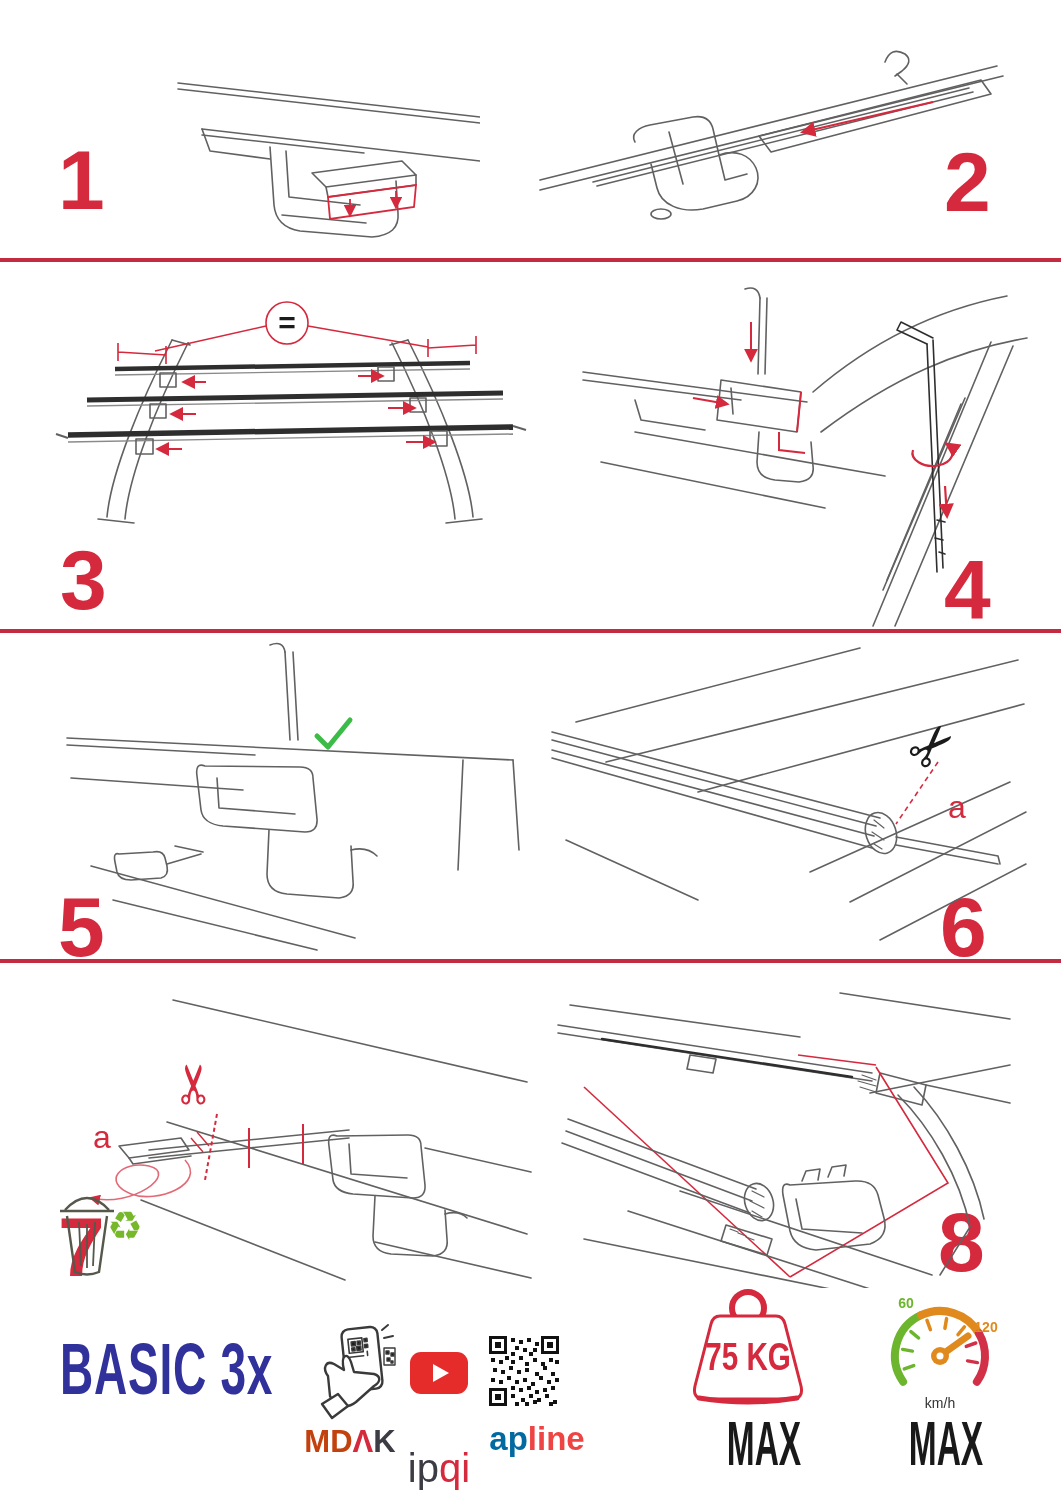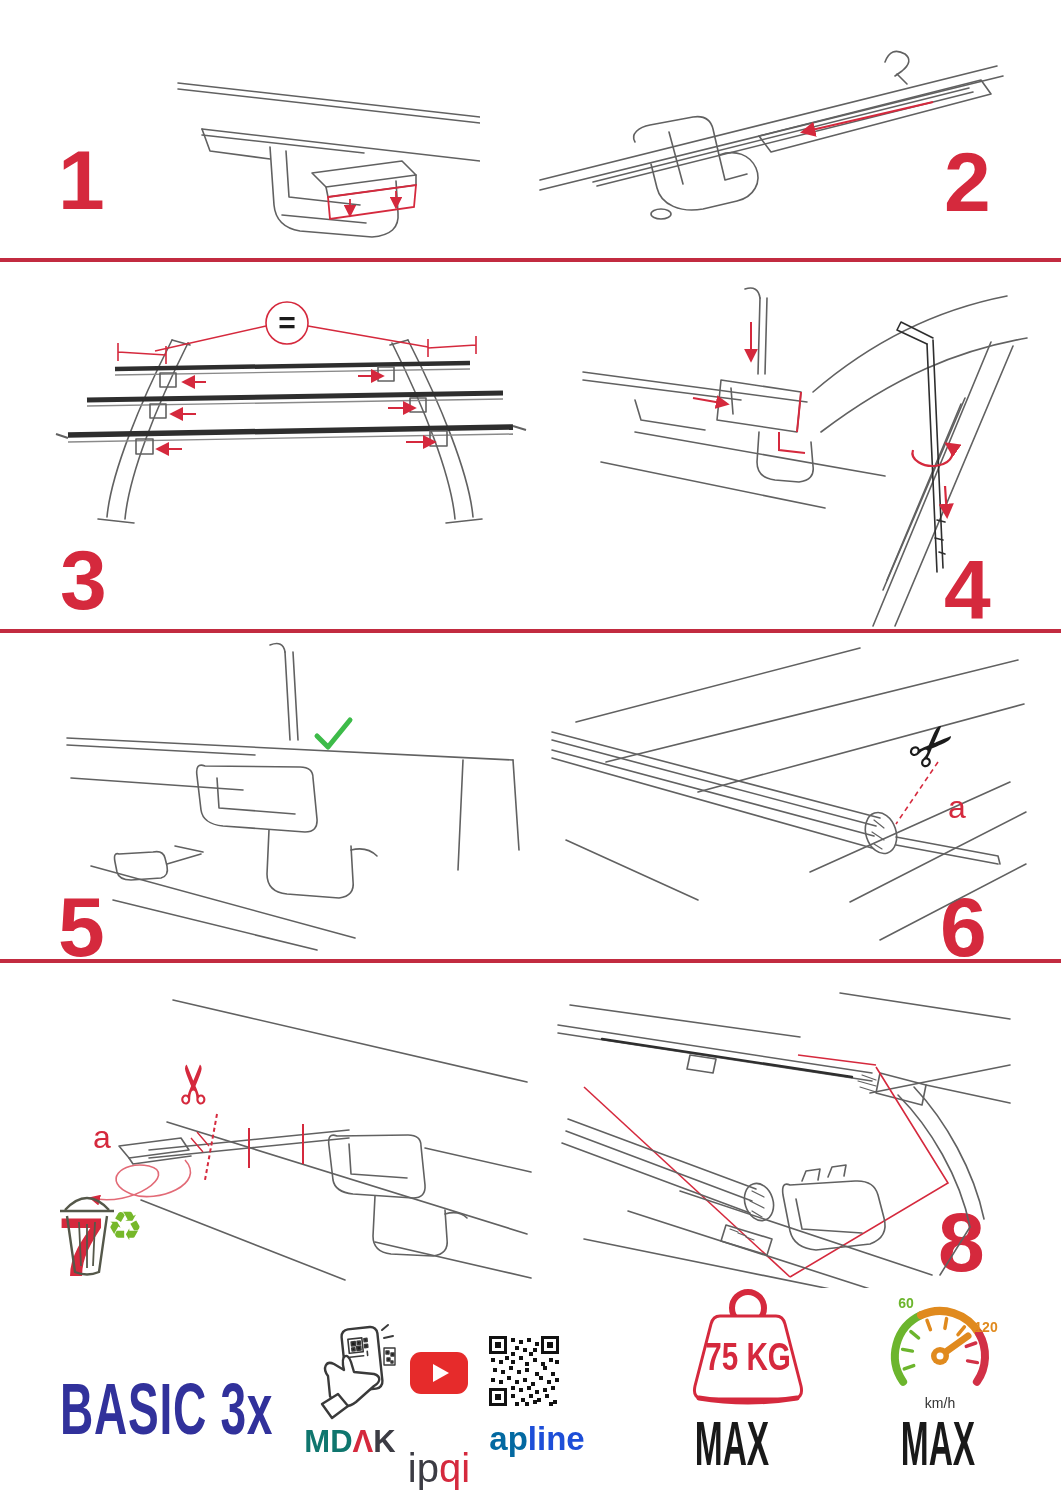--- a/index.html
+++ b/index.html
@@ -7,22 +7,22 @@
         font-family:"Liberation Sans",sans-serif;overflow:hidden;}
   .panel{position:absolute;}
   .step-num{position:absolute;color:#d5293d;font-size:84px;font-weight:bold;
             line-height:1;letter-spacing:-2px;}
   .sep{position:absolute;left:0;width:1061px;height:4px;background:#c22b40;}
   .lineart{stroke:#616161;fill:none;stroke-width:1.6;stroke-linecap:round;stroke-linejoin:round;}
   .dark{stroke:#2e2e2e;}
   .red{stroke:#d5293d;}
   .cond{display:inline-block;transform:scale(0.72,1.12);transform-origin:left center;}
   .condc{display:inline-block;transform:scale(0.62,1.18);transform-origin:center center;}
-  .brandword{position:absolute;white-space:nowrap;margin-top:40px;}
-  .max-label{position:absolute;text-align:left;font-weight:bold;font-size:54px;color:#191919;}
+  .brandword{position:absolute;white-space:nowrap;}
+  .max-label{position:absolute;text-align:right;font-weight:bold;font-size:54px;color:#191919;}
   .logo-label{position:absolute;text-align:center;white-space:nowrap;}
 </style>
 </head>
 <body>
 
 <div class="page">
 
   <div class="step-num" style="left:58px;top:138px;">1</div>
   <svg class="panel" style="left:150px;top:55px;" width="330" height="195" viewBox="0 0 330 195">
     <defs>
@@ -329,21 +329,21 @@
       <g stroke-width="1.4" fill="#1b1b1b">
         <rect x="68" y="26" width="11" height="17" fill="none"></rect>
         <rect x="70" y="29" width="3" height="3"></rect>
           <rect x="75" y="31" width="3" height="3"></rect>
         <rect x="71" y="36" width="3" height="3"></rect>
           <rect x="75" y="39" width="2" height="2"></rect>
       </g>
     </g>
   </svg>
   <div class="logo-label" style="left:298px;top:1424px;width:104px;font-size:31px;font-weight:bold;">
-    <span style="color:#0f766e;">MD</span><span style="color:#d5293d;">Λ</span><span style="color:#3c3c44;">K</span>
+    <span style="color:#c2410c;">MD</span><span style="color:#d5293d;">Λ</span><span style="color:#3c3c44;">K</span>
   </div>
 
   <svg class="panel" style="left:410px;top:1352px;" width="58" height="42" viewBox="0 0 58 42">
     <rect x="0" y="0" width="58" height="42" rx="11" fill="#e62b2b"></rect>
     <polygon points="23,12 23,30 39,21" fill="#ffffff"></polygon>
   </svg>
   <div class="logo-label" style="left:404px;top:1426px;width:70px;font-size:40px;margin-top:20px;">
     <span style="color:#3c3c44;">ip</span><span style="color:#d5293d;">qi</span>
   </div>
 
@@ -359,21 +359,21 @@
         <rect x="6" y="58" width="6" height="6"></rect>
       <path d="M22 2h4v4h-4z M30 4h4v4h-4z M38 2h4v4h-4z M46 6h4v4h-4z M26 10h4v4h-4z M34 12h4v4h-4z M44 12h4v4h-4z M22 16h4v4h-4z M40 16h4v4h-4z
                M2 22h4v4h-4z M10 24h4v4h-4z M16 20h4v4h-4z M22 24h4v4h-4z M30 20h4v4h-4z M36 26h4v4h-4z M44 22h4v4h-4z M52 26h4v4h-4z M60 22h4v4h-4z M66 24h4v4h-4z
                M4 32h4v4h-4z M12 34h4v4h-4z M20 30h4v4h-4z M28 34h4v4h-4z M36 32h4v4h-4z M46 36h4v4h-4z M54 30h4v4h-4z M62 36h4v4h-4z
                M2 42h4v4h-4z M10 44h4v4h-4z M18 40h4v4h-4z M26 44h4v4h-4z M34 42h4v4h-4z M42 46h4v4h-4z M50 40h4v4h-4z M58 44h4v4h-4z M66 42h4v4h-4z
                M22 50h4v4h-4z M30 52h4v4h-4z M38 50h4v4h-4z M46 54h4v4h-4z M54 52h4v4h-4z M62 50h4v4h-4z
                M22 58h4v4h-4z M32 62h4v4h-4z M40 58h4v4h-4z M48 62h4v4h-4z M56 58h4v4h-4z M64 64h4v4h-4z M26 66h4v4h-4z M36 66h4v4h-4z M44 64h4v4h-4z M60 66h4v4h-4z"></path>
     </g>
   </svg>
   <div class="logo-label" style="left:482px;top:1420px;width:110px;font-size:33px;font-weight:600;">
-    <span style="color:#0369a1;font-weight:bold;">ap</span><span style="color:#1d4ed8;">line</span>
+    <span style="color:#0369a1;font-weight:bold;">ap</span><span style="color:#ef4444;">line</span>
   </div>
 
   <svg class="panel" style="left:672px;top:1286px;" width="152" height="128" viewBox="0 0 152 128">
     <circle cx="76" cy="22" r="16" fill="none" stroke="#d5293d" stroke-width="6"></circle>
     <path d="M48,30 Q41,30 39,38 L23,100 Q20,113 33,113 L119,113 Q132,113 129,100 L113,38 Q111,30 104,30 Z" fill="#ffffff" stroke="#d5293d" stroke-width="3"></path>
     <path d="M27,112 Q76,120 125,112" fill="none" stroke="#d5293d" stroke-width="5" stroke-linecap="round"></path>
     <g transform="translate(76,84) scale(0.78,1)">
       <text x="0" y="0" text-anchor="middle" font-size="38" font-weight="bold" fill="#d5293d">75 KG</text>
     </g>
   </svg>

